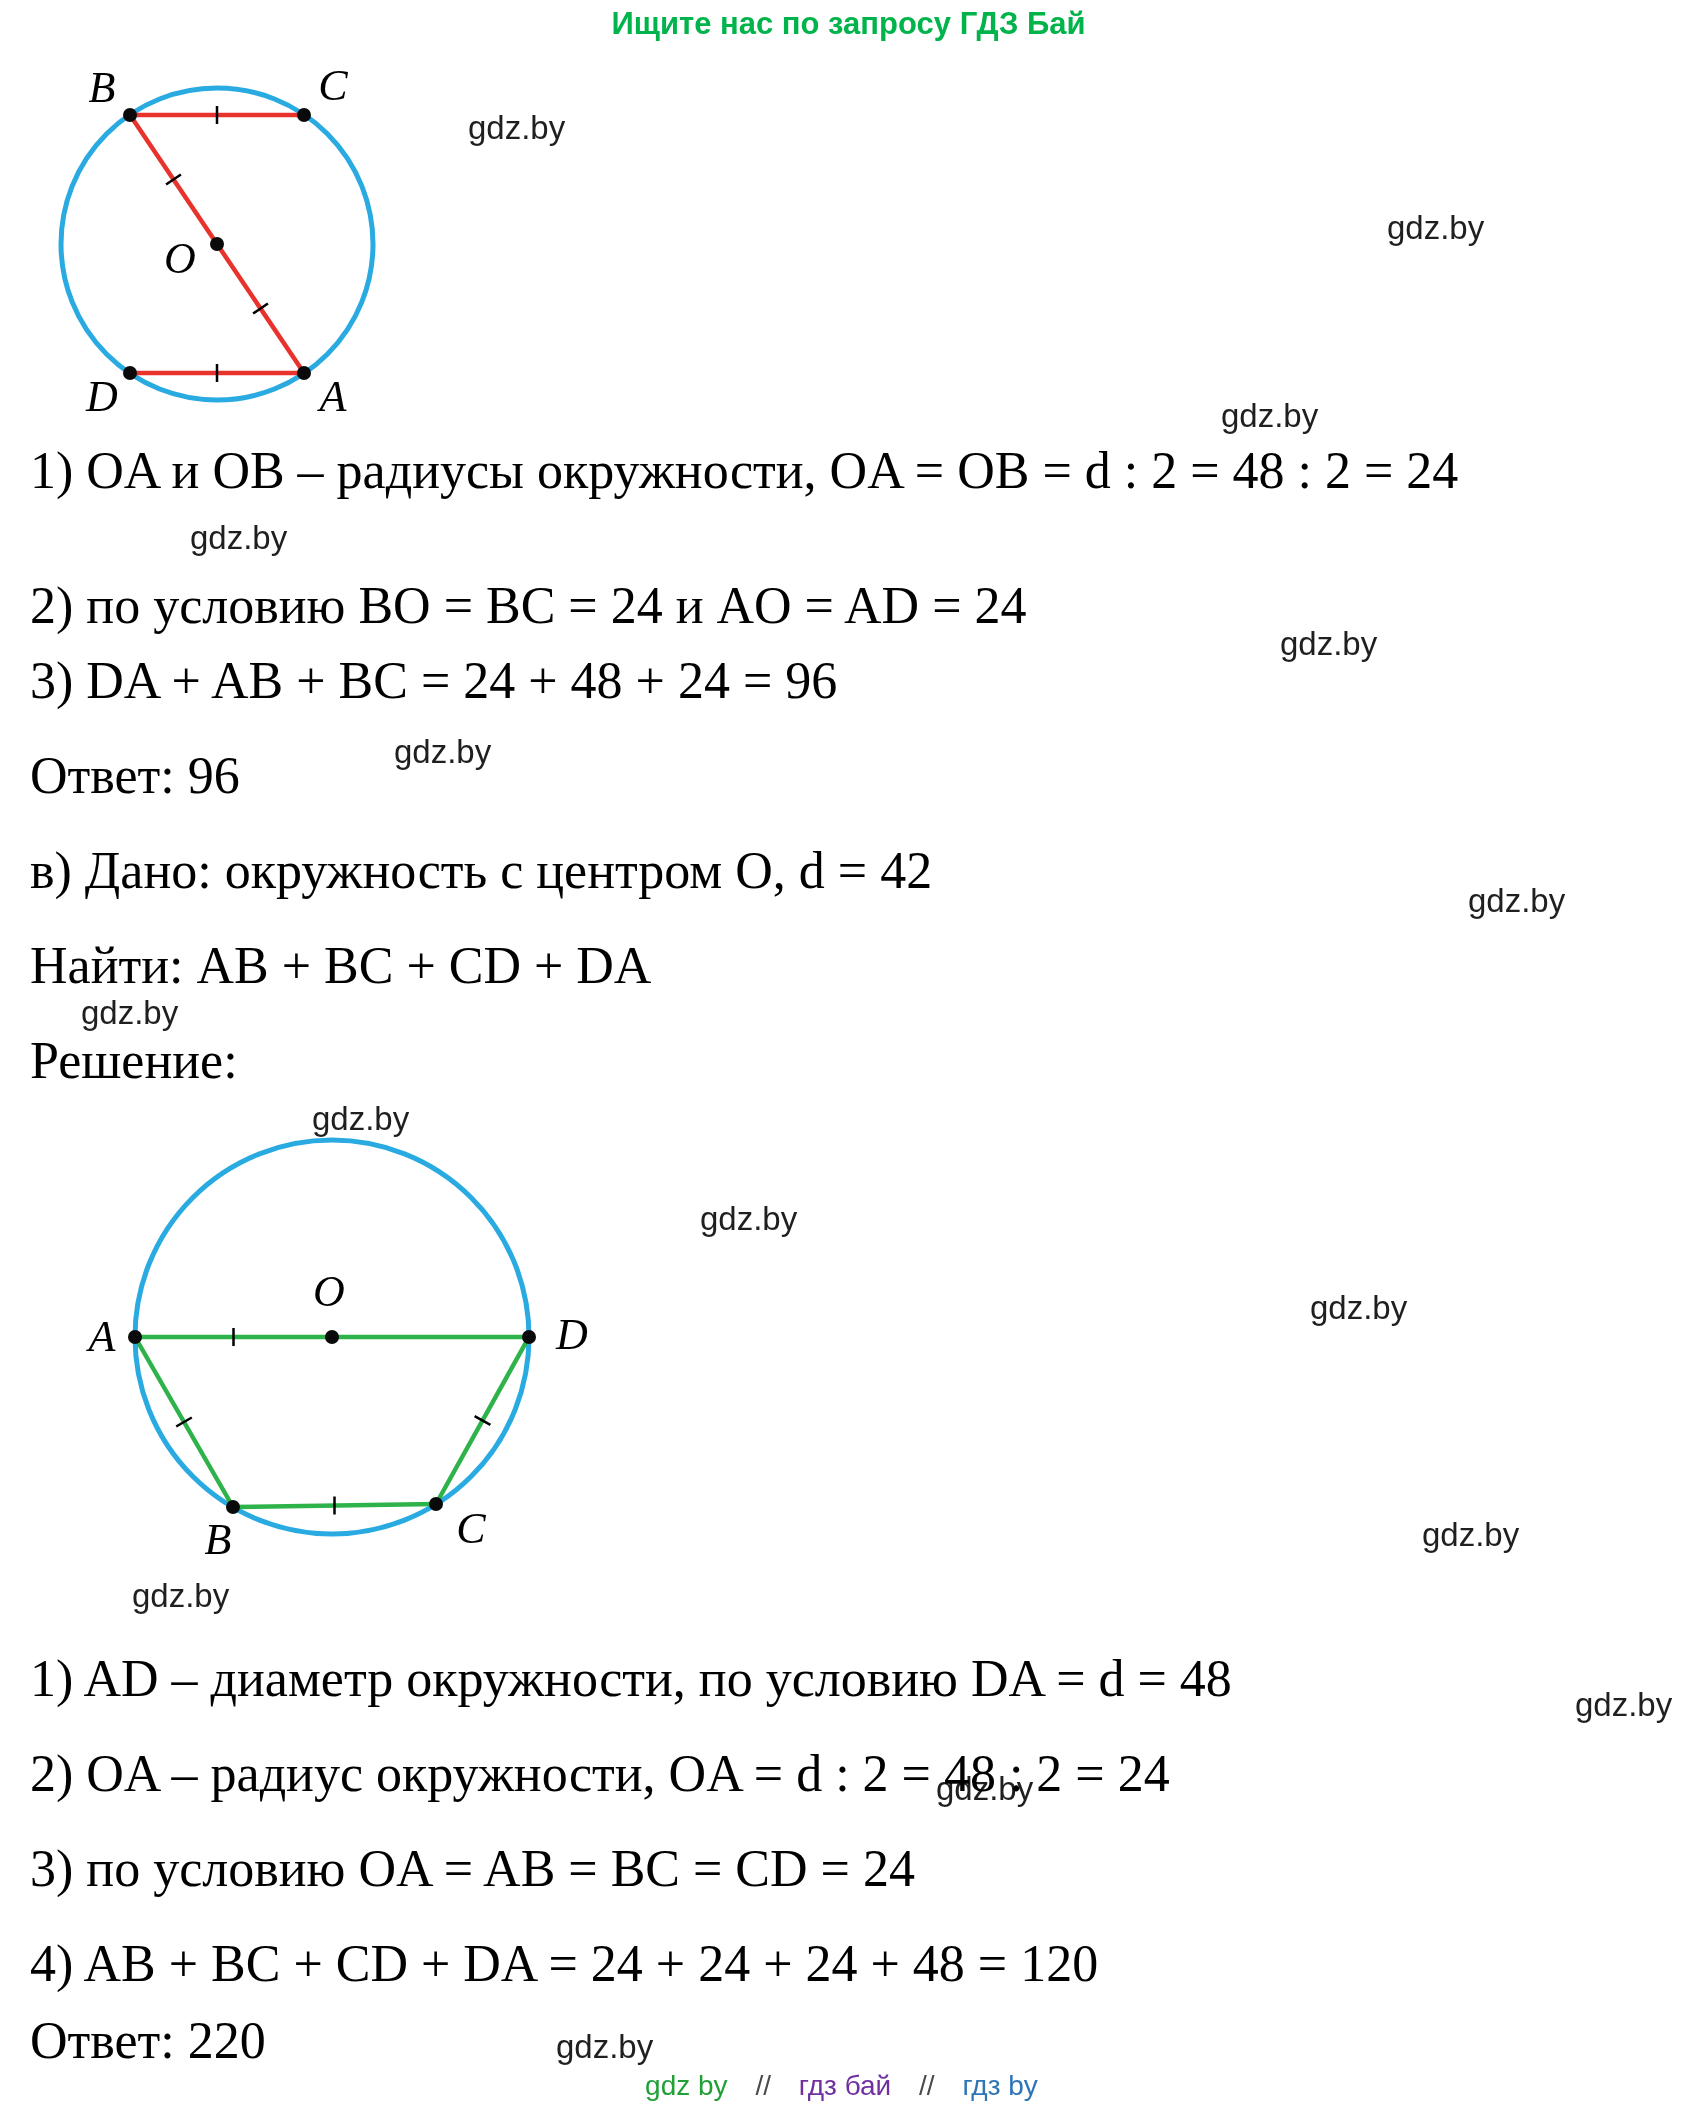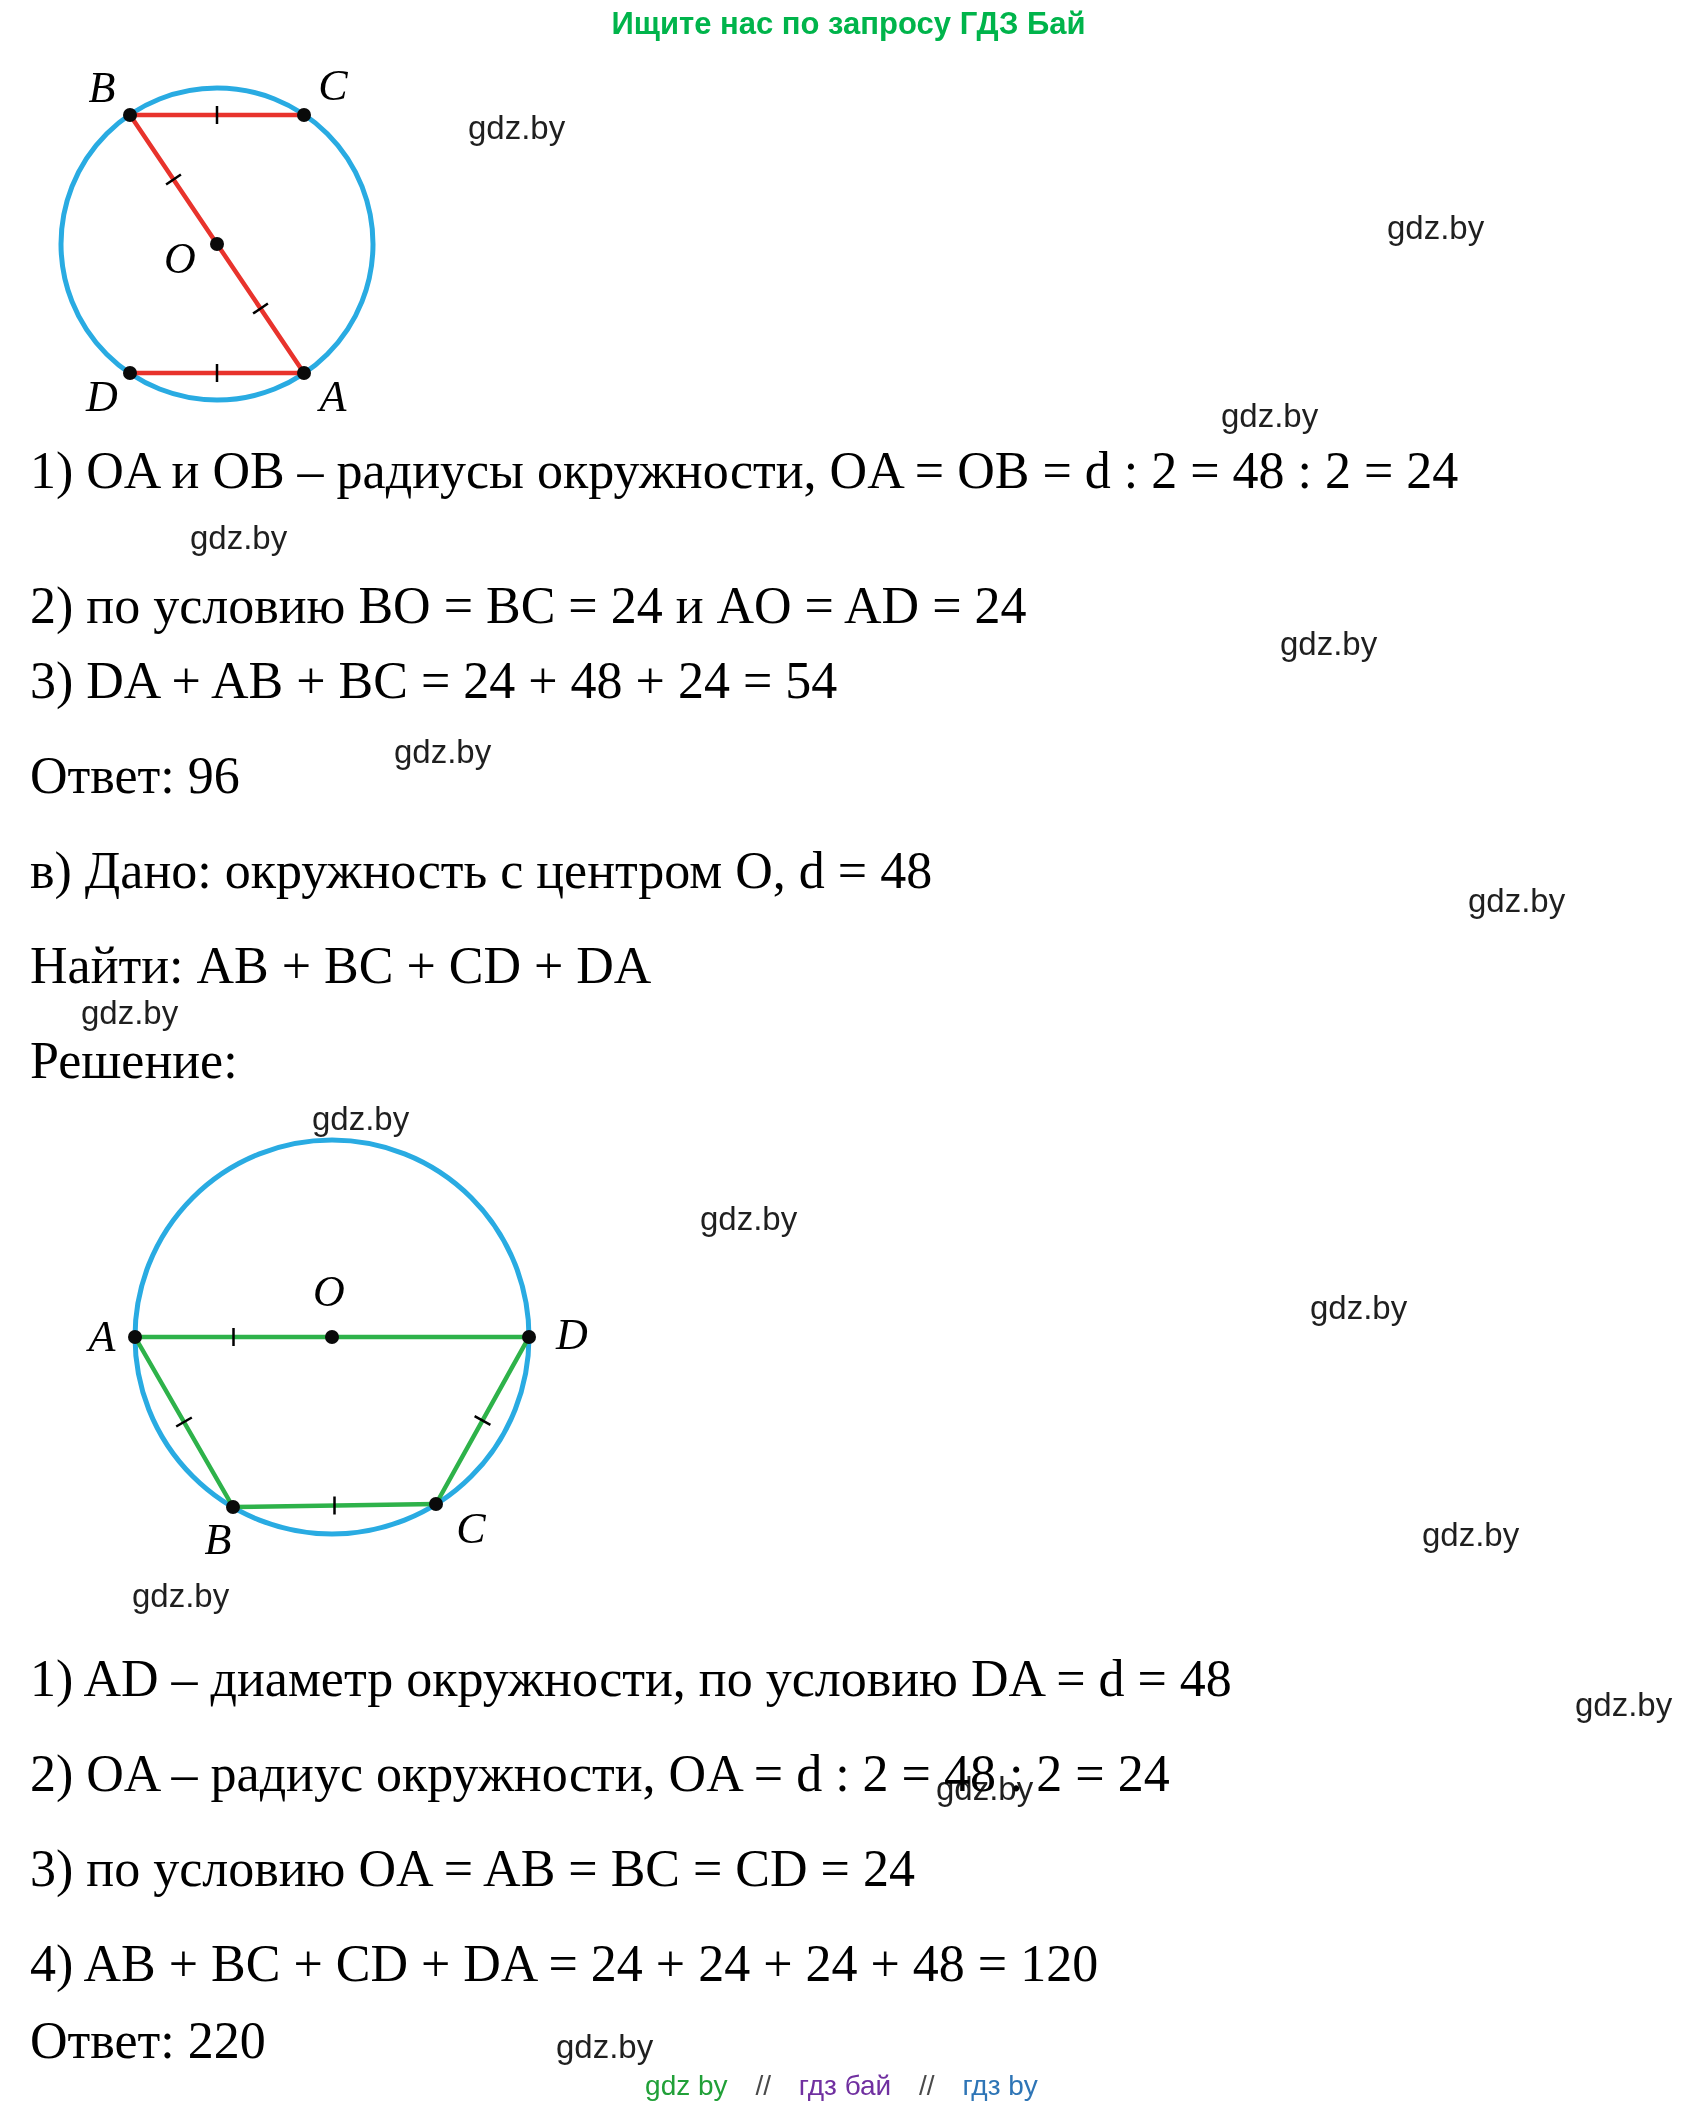--- a/index.html
+++ b/index.html
@@ -69,24 +69,24 @@
   <circle class="dot" cx="274" cy="318" r="7"></circle>
   <text class="lbl" x="72" y="47" text-anchor="middle">B</text>
   <text class="lbl" x="303" y="45" text-anchor="middle">C</text>
   <text class="lbl" x="150" y="218" text-anchor="middle">O</text>
   <text class="lbl" x="72" y="356" text-anchor="middle">D</text>
   <text class="lbl" x="303" y="356" text-anchor="middle">A</text>
 </svg>
 
 <div class="tline" style="top:441px">1) OA и OB – радиусы окружности, OA = OB = d : 2 = 48 : 2 = 24</div>
 <div class="tline" style="top:576px">2) по условию BO = BC = 24 и AO = AD = 24</div>
-<div class="tline" style="top:651px">3) DA + AB + BC = 24 + 48 + 24 = 54</div>
+<div class="tline" style="top:651px">3) DA + AB + BC = 24 + 48 + 24 = 96</div>
 <div class="tline" style="top:746px">Ответ: 96</div>
 
-<div class="tline" style="top:841px">в) Дано: окружность с центром O, d = 48</div>
+<div class="tline" style="top:841px">в) Дано: окружность с центром O, d = 42</div>
 <div class="tline" style="top:936px">Найти: AB + BC + CD + DA</div>
 <div class="tline" style="top:1031px">Решение:</div>
 
 <svg class="diagram" style="left:80px;top:1130px" width="560" height="460" viewBox="0 0 560 460">
   <circle class="circ" cx="252" cy="207" r="197" stroke="#29abe2"></circle>
   <line class="seg" x1="55" y1="207" x2="449" y2="207" stroke="#2eb24a"></line>
   <line class="seg" x1="55" y1="207" x2="153" y2="377" stroke="#2eb24a"></line>
   <line class="seg" x1="153" y1="377" x2="356" y2="374" stroke="#2eb24a"></line>
   <line class="seg" x1="356" y1="374" x2="449" y2="207" stroke="#2eb24a"></line>
   <line class="tick" x1="153.5" y1="198" x2="153.5" y2="216"></line>

